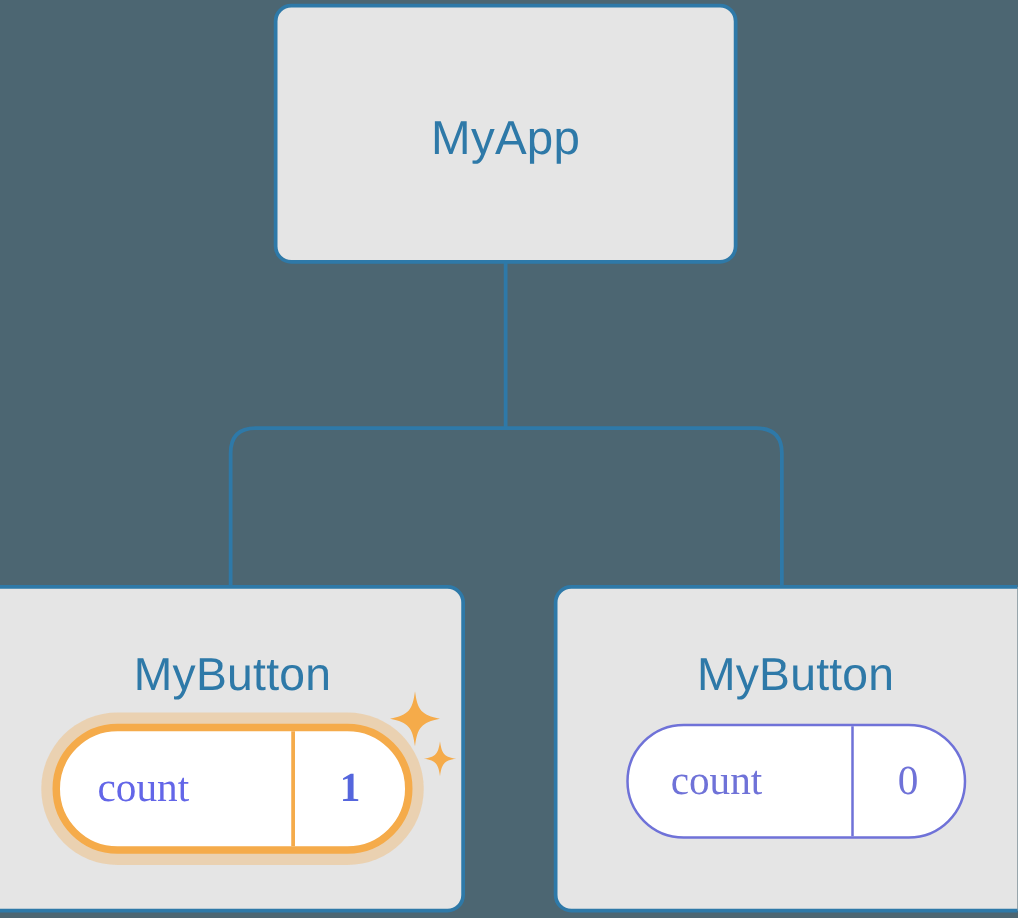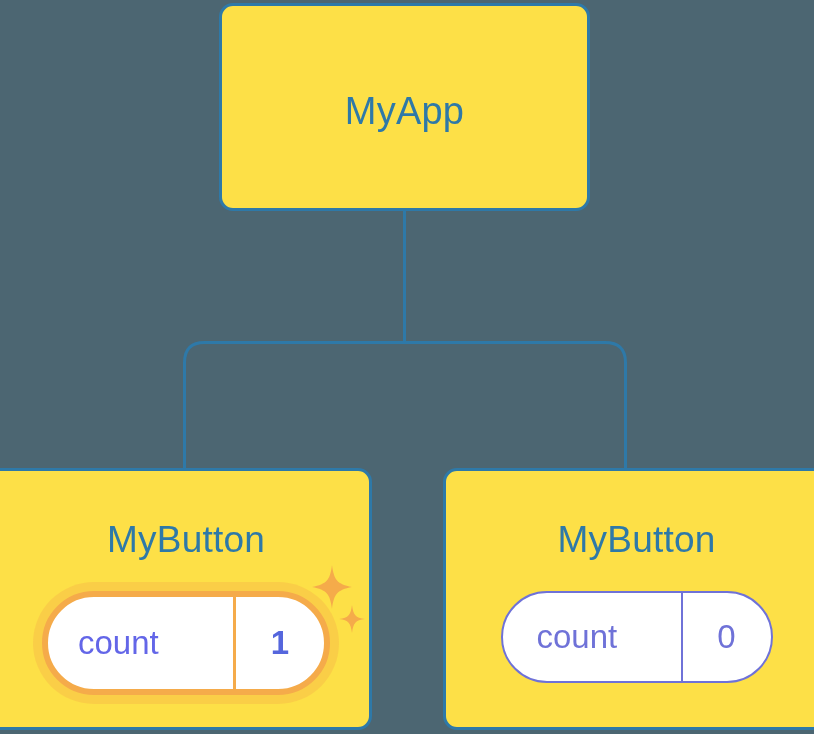--- a/index.html
+++ b/index.html
@@ -25,21 +25,21 @@
     left: 0;
     top: 0;
     width: 814px;
     height: 734px;
     pointer-events: none;
   }
 
   
   .node {
     position: absolute;
-    background: #fde047;
+    background: #e5e5e5;
     border: 3px solid #2e79a8;
     border-radius: 14px;
     box-sizing: border-box;
   }
 
   #node-myapp {
     left: 219px;
     top: 3px;
     width: 371px;
     height: 208px;
@@ -75,26 +75,27 @@
     top: 48px;
     font-size: 37px;
   }
   
   #node-mybutton-left .node-title { padding-left: 16px; }
   #node-mybutton-left .state-pill-wrap { margin-left: 16px; }
 
   
   .state-pill-wrap {
     position: absolute;
-    top: 120px;
+    top: 108px;
     left: 0;
     right: 0;
     display: flex;
     justify-content: center;
     align-items: flex-start;
+    font-family: Liberation Serif, serif;
   }
   .state-pill {
     position: relative;
     display: flex;
     align-items: stretch;
     box-sizing: border-box;
     background: #ffffff;
     border-radius: 999px;
   }
   .state-pill .cell {

